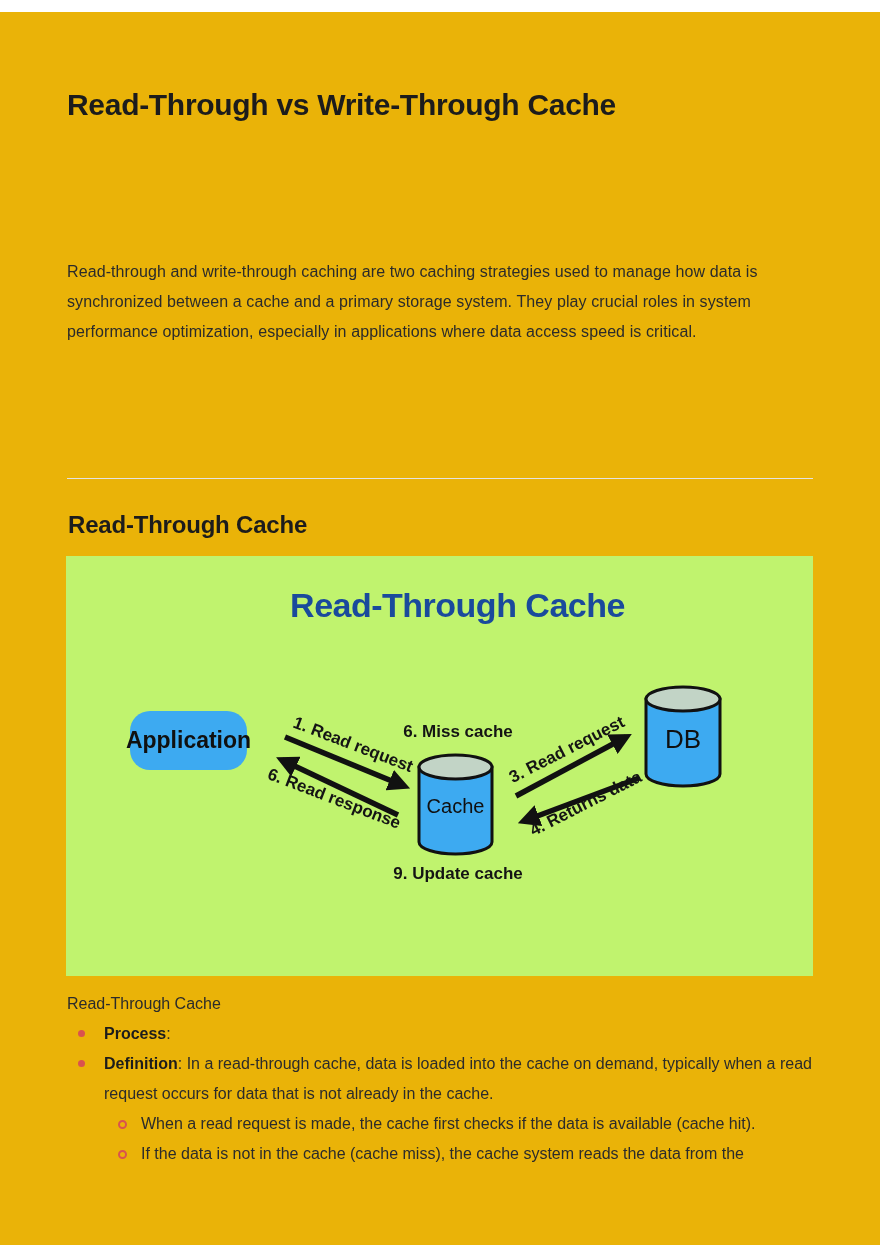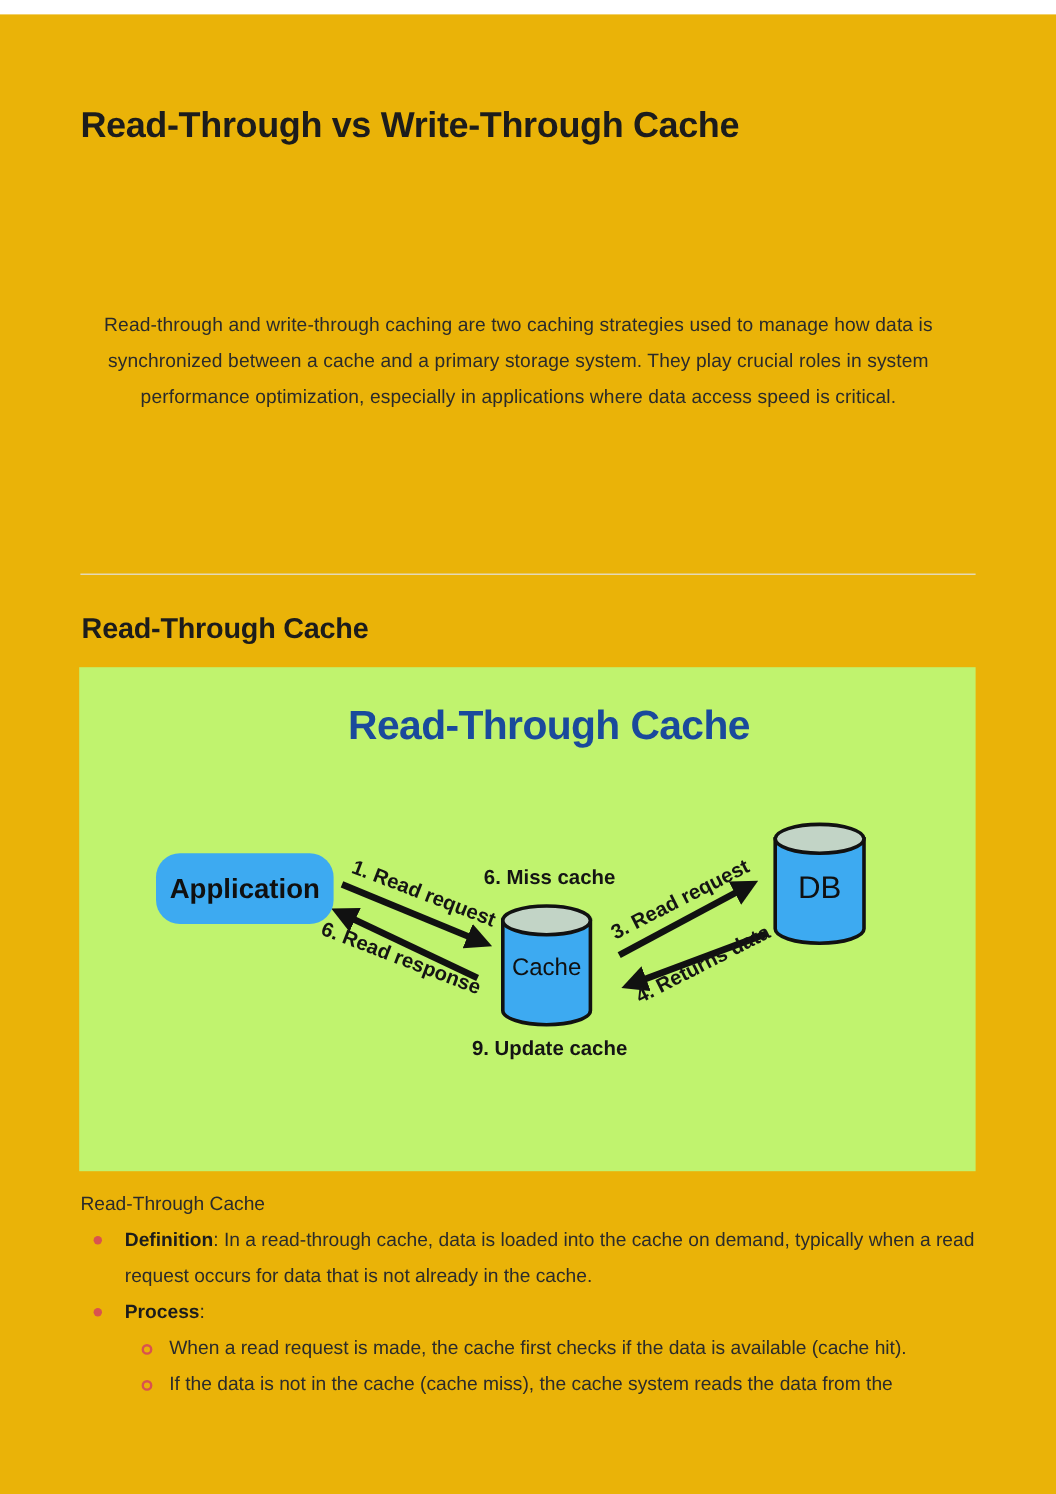--- a/index.html
+++ b/index.html
@@ -7,21 +7,21 @@
     position:relative;width:880px;height:1245px;background:#eab308;
     font-family:"Liberation Sans", sans-serif;color:#262626;overflow:hidden;margin-top:12px;
   }
   
   .h1{
     position:absolute;left:67px;top:76px;margin:0;
     font-size:30px;font-weight:700;color:#1c1c1c;letter-spacing:-0.3px;
   }
   .intro{
     position:absolute;left:67px;top:245px;width:730px;margin:0;
-    font-size:16px;line-height:30px;color:#2b2b2b;letter-spacing:0.1px;text-align:center;
+    font-size:16px;line-height:30px;color:#2b2b2b;letter-spacing:0.1px;
   }
   .divider{
     position:absolute;left:67px;top:466px;width:746px;height:1px;
     background:#e3e3e3;border:none;margin:0;
   }
   .h2{
     position:absolute;left:68px;top:499px;margin:0;
     font-size:24px;font-weight:700;color:#1c1c1c;letter-spacing:-0.2px;
   }
   
@@ -29,21 +29,21 @@
     position:absolute;left:66px;top:544px;width:747px;height:420px;
     background:#c0f36e;
   }
   .diagram-title{
     position:absolute;left:0;right:0;top:30px;text-align:center;
     transform:translateX(18px);
     font-size:34px;font-weight:700;color:#1a4a9c;letter-spacing:-0.5px;
   }
   .arrow-layer{position:absolute;left:0;top:0;width:747px;height:420px;}
   .app-node{
-    position:absolute;left:64px;top:155px;width:148px;height:59px;
+    position:absolute;left:64px;top:155px;width:117px;height:59px;
     background:#3daaf1;border-radius:20px;
     display:flex;align-items:center;justify-content:center;
     font-size:23px;font-weight:700;color:#101010;
   }
   .cyl{position:absolute;}
   .cyl-cache{left:350px;top:197px;width:79px;height:104px;}
   .cyl-db{left:577px;top:128px;width:80px;height:105px;}
   .cyl svg{position:absolute;left:0;top:0;width:100%;height:100%;}
   .cyl-label{
     position:absolute;left:0;right:0;top:50%;transform:translateY(-42%);
@@ -135,22 +135,22 @@
     <div class="dlabel r-up" style="left:501px;top:194px;">3. Read request</div>
     <div class="dlabel r-up" style="left:520px;top:248px;">4. Returns data</div>
     <div class="dlabel" style="left:392px;top:318px;">9. Update cache</div>
     <div class="dlabel r-down" style="left:268px;top:243px;">6. Read response</div>
   </div>
 
   <div class="content">
     <p class="caption">Read-Through Cache</p>
 
     <ul class="bullets">
+      <li><span class="bold">Process</span><span>:</span></li>
       <li><span class="bold">Definition</span><span>: In a read-through cache, data is loaded into the cache on demand, typically when a read request occurs for data that is not already in the cache.</span></li>
-      <li><span class="bold">Process</span><span>:</span></li>
     </ul>
 
     <ul class="subbullets">
       <li>When a read request is made, the cache first checks if the data is available (cache hit).</li>
       <li>If the data is not in the cache (cache miss), the cache system reads the data from the</li>
     </ul>
   </div>
 
 </div>
 

